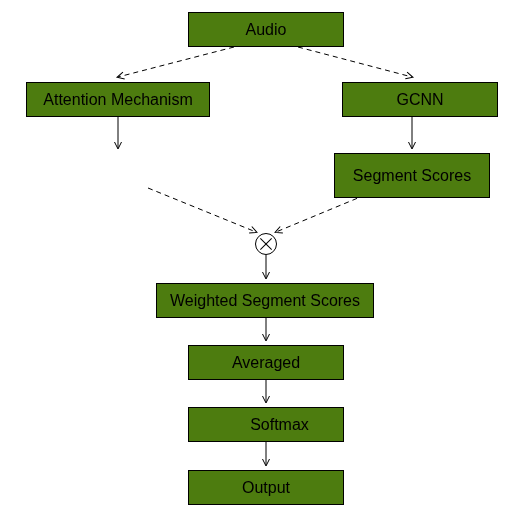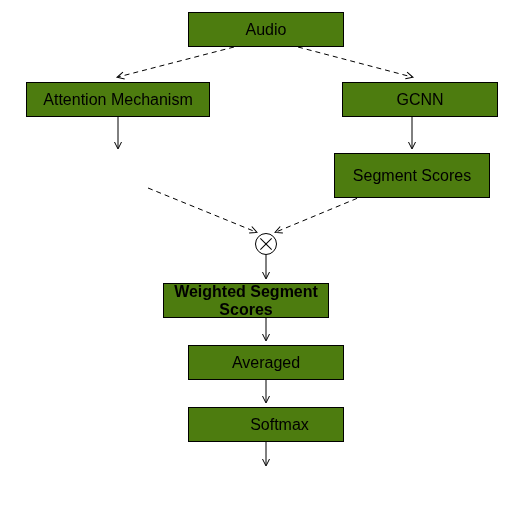--- a/index.html
+++ b/index.html
@@ -90,20 +90,21 @@
 
   <div class="box" style="left:26px; top:82px; width:184px; height:35px;">Attention Mechanism</div>
 
   <div class="box" style="left:334px; top:82px; width:156px; height:35px;margin-left:8px;">GCNN</div>
 
 
   <div class="box" style="left:334px; top:153px; width:156px; height:45px;">Segment Scores</div>
 
   <div class="multiply" style="left:255px; top:233px;"></div>
 
-  <div class="box" style="left:163px; top:283px; width:166px; height:35px;font-weight:bold;">Weighted Segment Scores</div>
+  <div class="box" style="left:156px; top:283px; width:218px; height:35px;">Weighted Segment Scores</div>
 
   <div class="box" style="left:188px; top:345px; width:156px; height:35px;text-align:center;">Averaged</div>
 
   <div class="box" style="left:188px; top:407px; width:156px; height:35px;padding-left:27px;">Softmax</div>
 
+  <div class="box" style="left:188px; top:470px; width:156px; height:35px;">Output</div>
 
 </div>
 
 </body></html>

